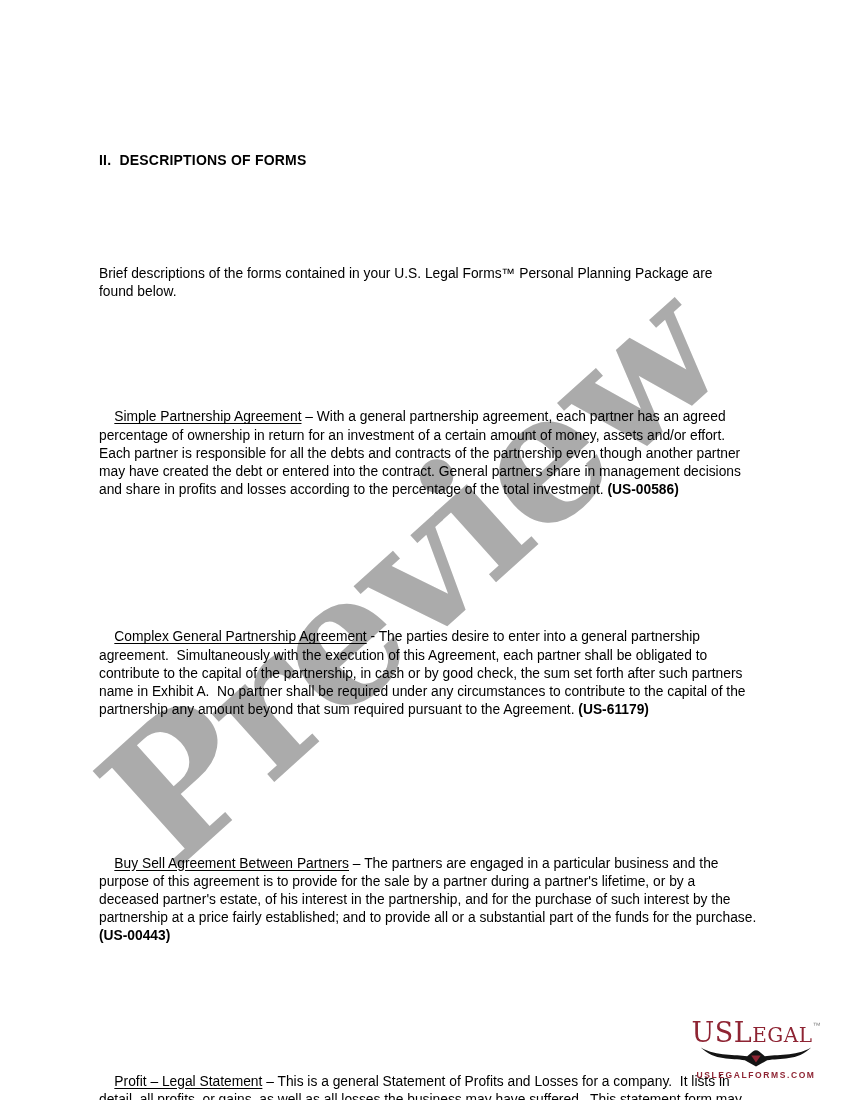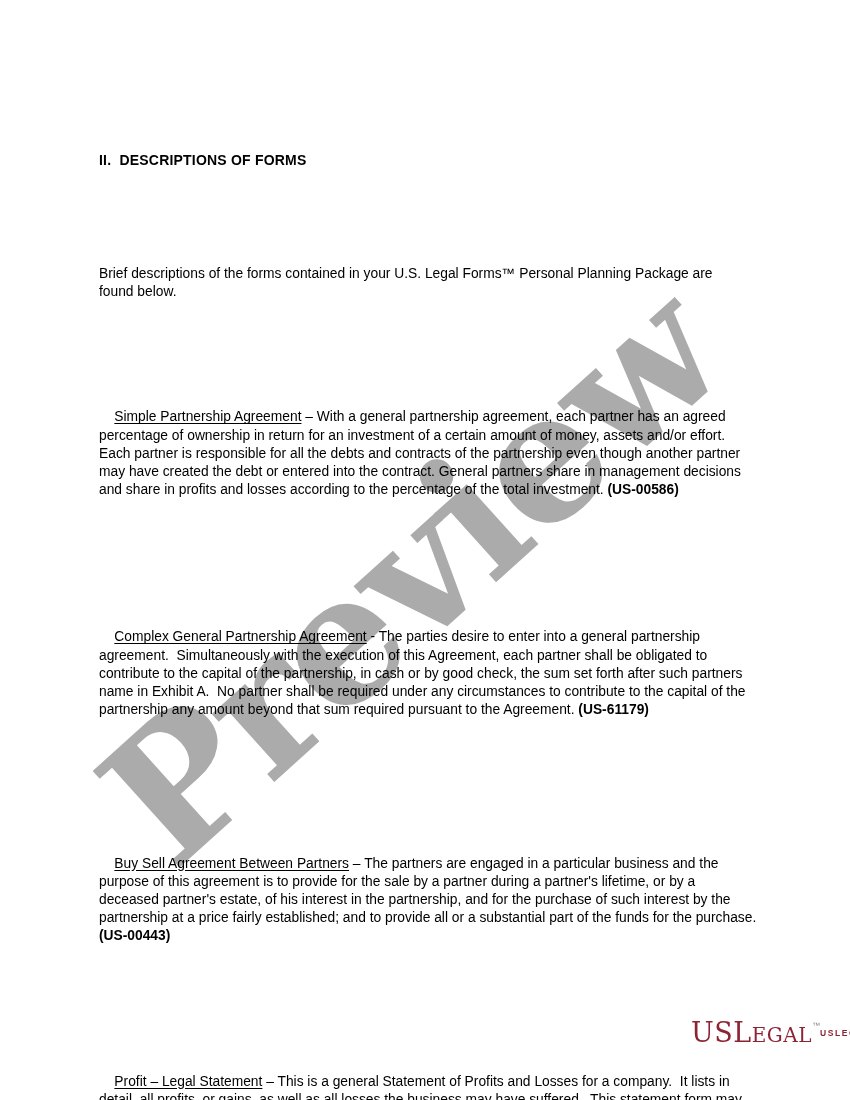--- a/index.html
+++ b/index.html
@@ -26,21 +26,21 @@
   p.form{margin:0;}
   p.form-1{margin-top:34px;}
   p.form-2{margin-top:38px;}
   p.form-3{margin-top:44px;}
   p.form-4{margin-top:36px;}
   .fname{text-decoration:underline;text-underline-offset:2px;}
   .fcode{font-weight:bold;}
   
   .logo{
     position:absolute;right:29px;top:1019px;width:130px;z-index:1;
-    display:flex;align-items:center;
+    display:flex;flex-direction:column;align-items:center;
   }
   .logo-brand{
     font-family:"DejaVu Serif","Liberation Serif",serif;
     color:#8e2433;line-height:1;white-space:nowrap;
   }
   .brand-lg{font-size:27px;letter-spacing:.5px;}
   .brand-sm{font-size:20px;letter-spacing:.5px;}
   .brand-tm{font-size:8px;color:#8a8a8a;vertical-align:14px;font-family:"Liberation Sans",sans-serif;}
   .logo-eagle{margin-top:-1px;}
   .logo-site{

